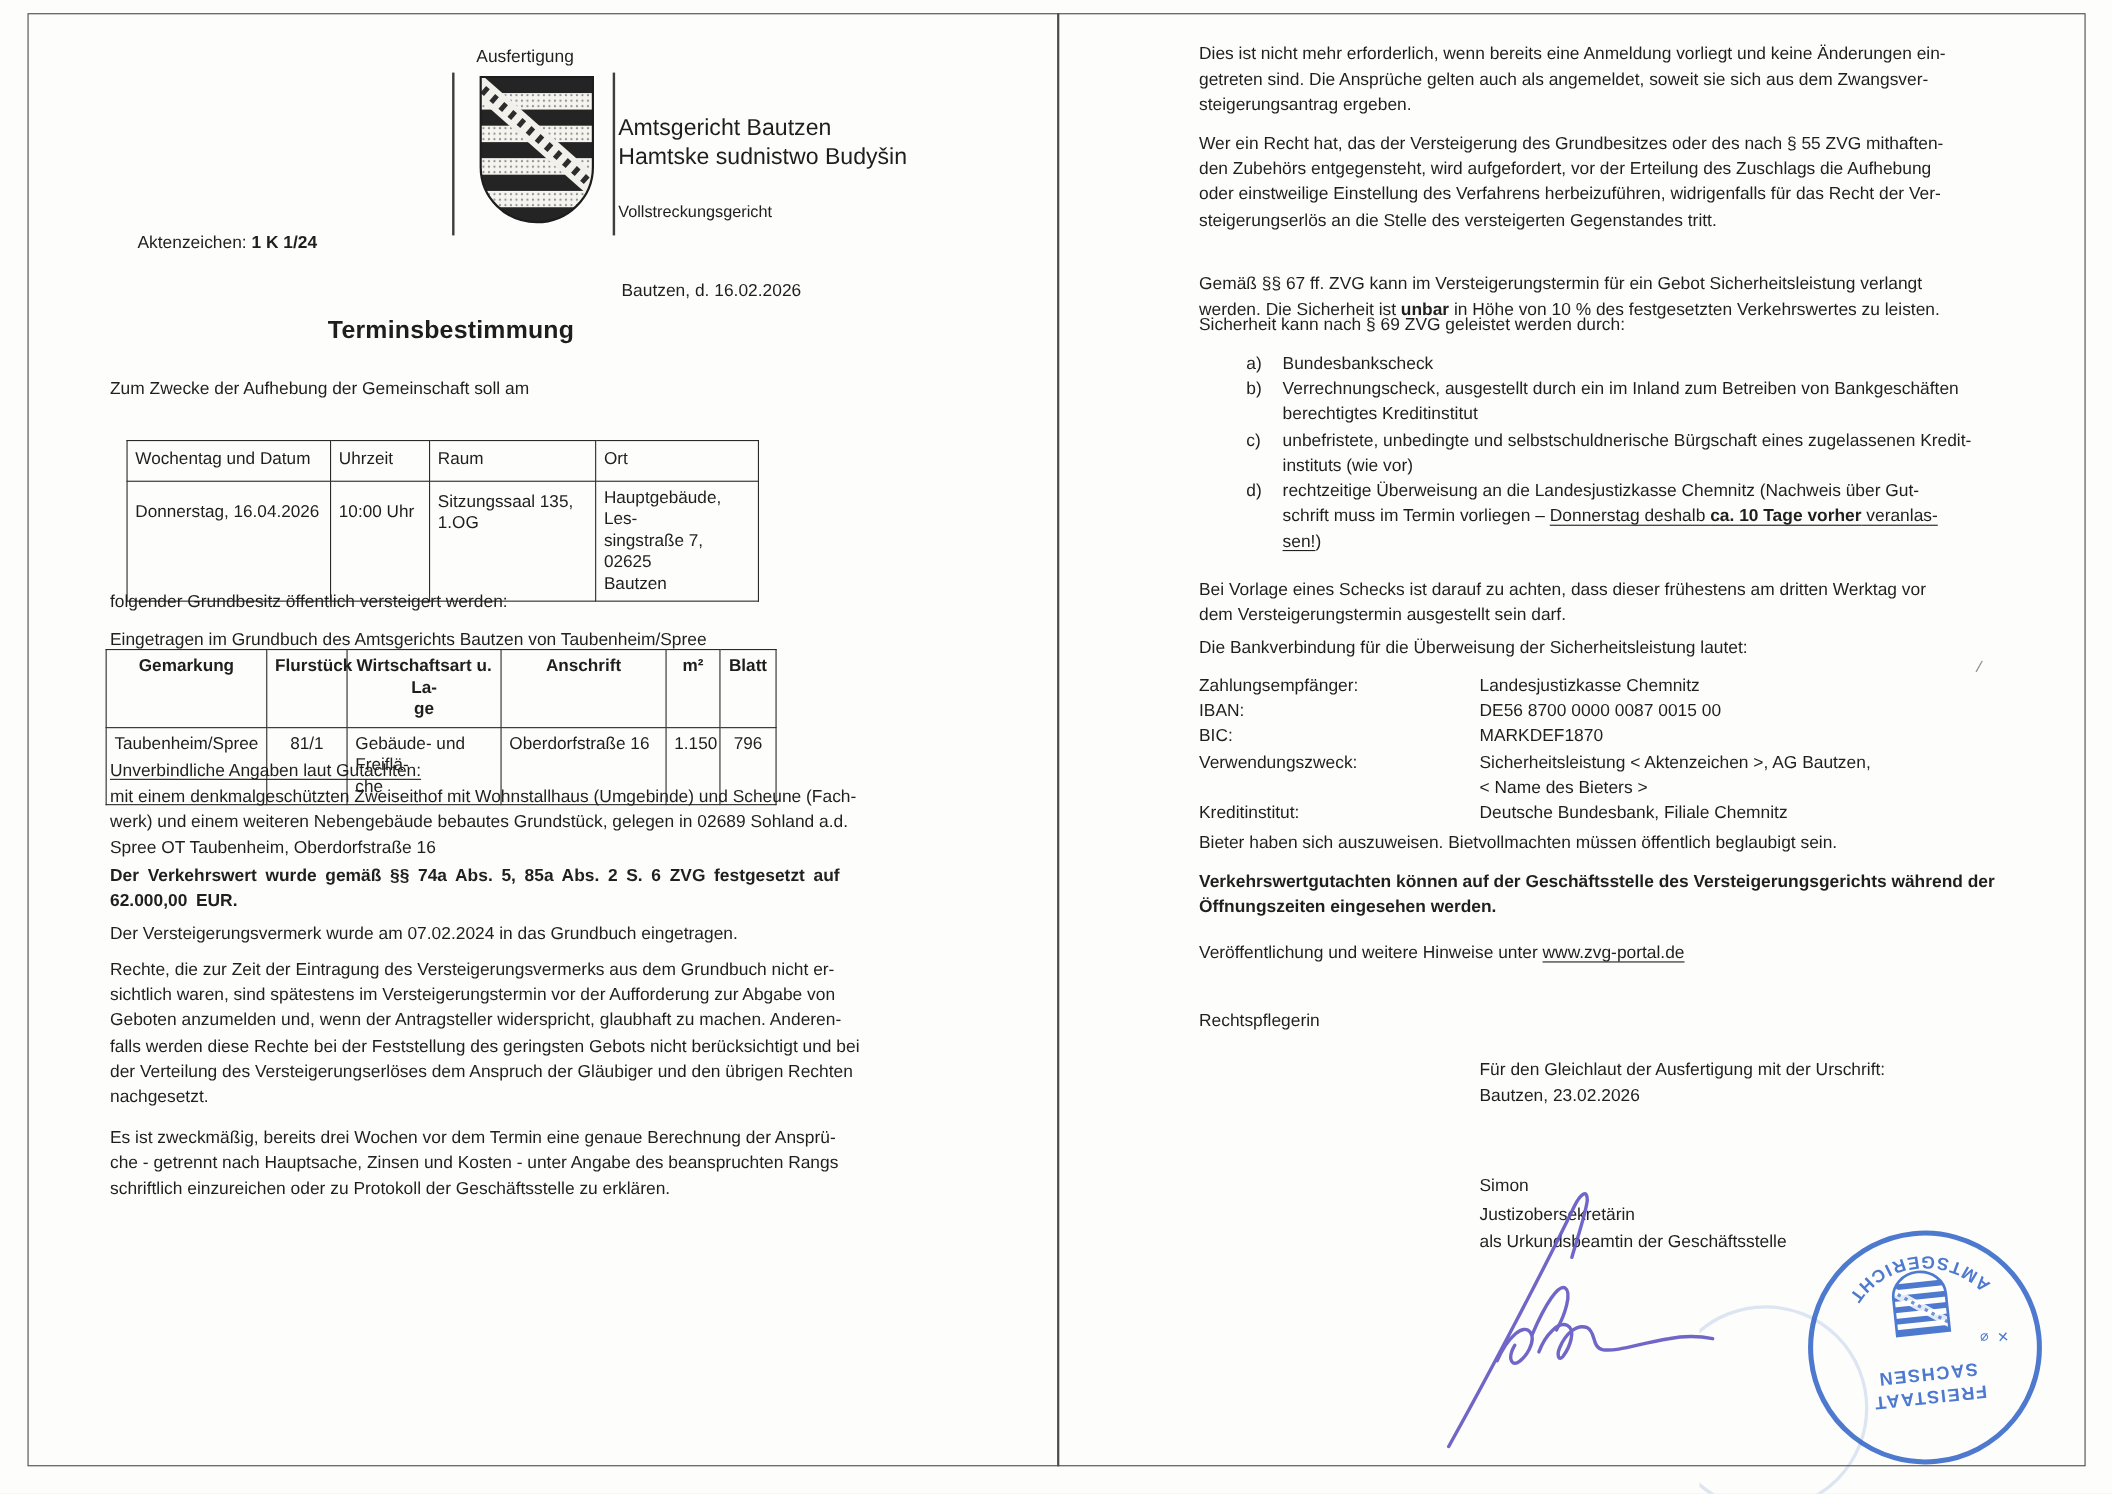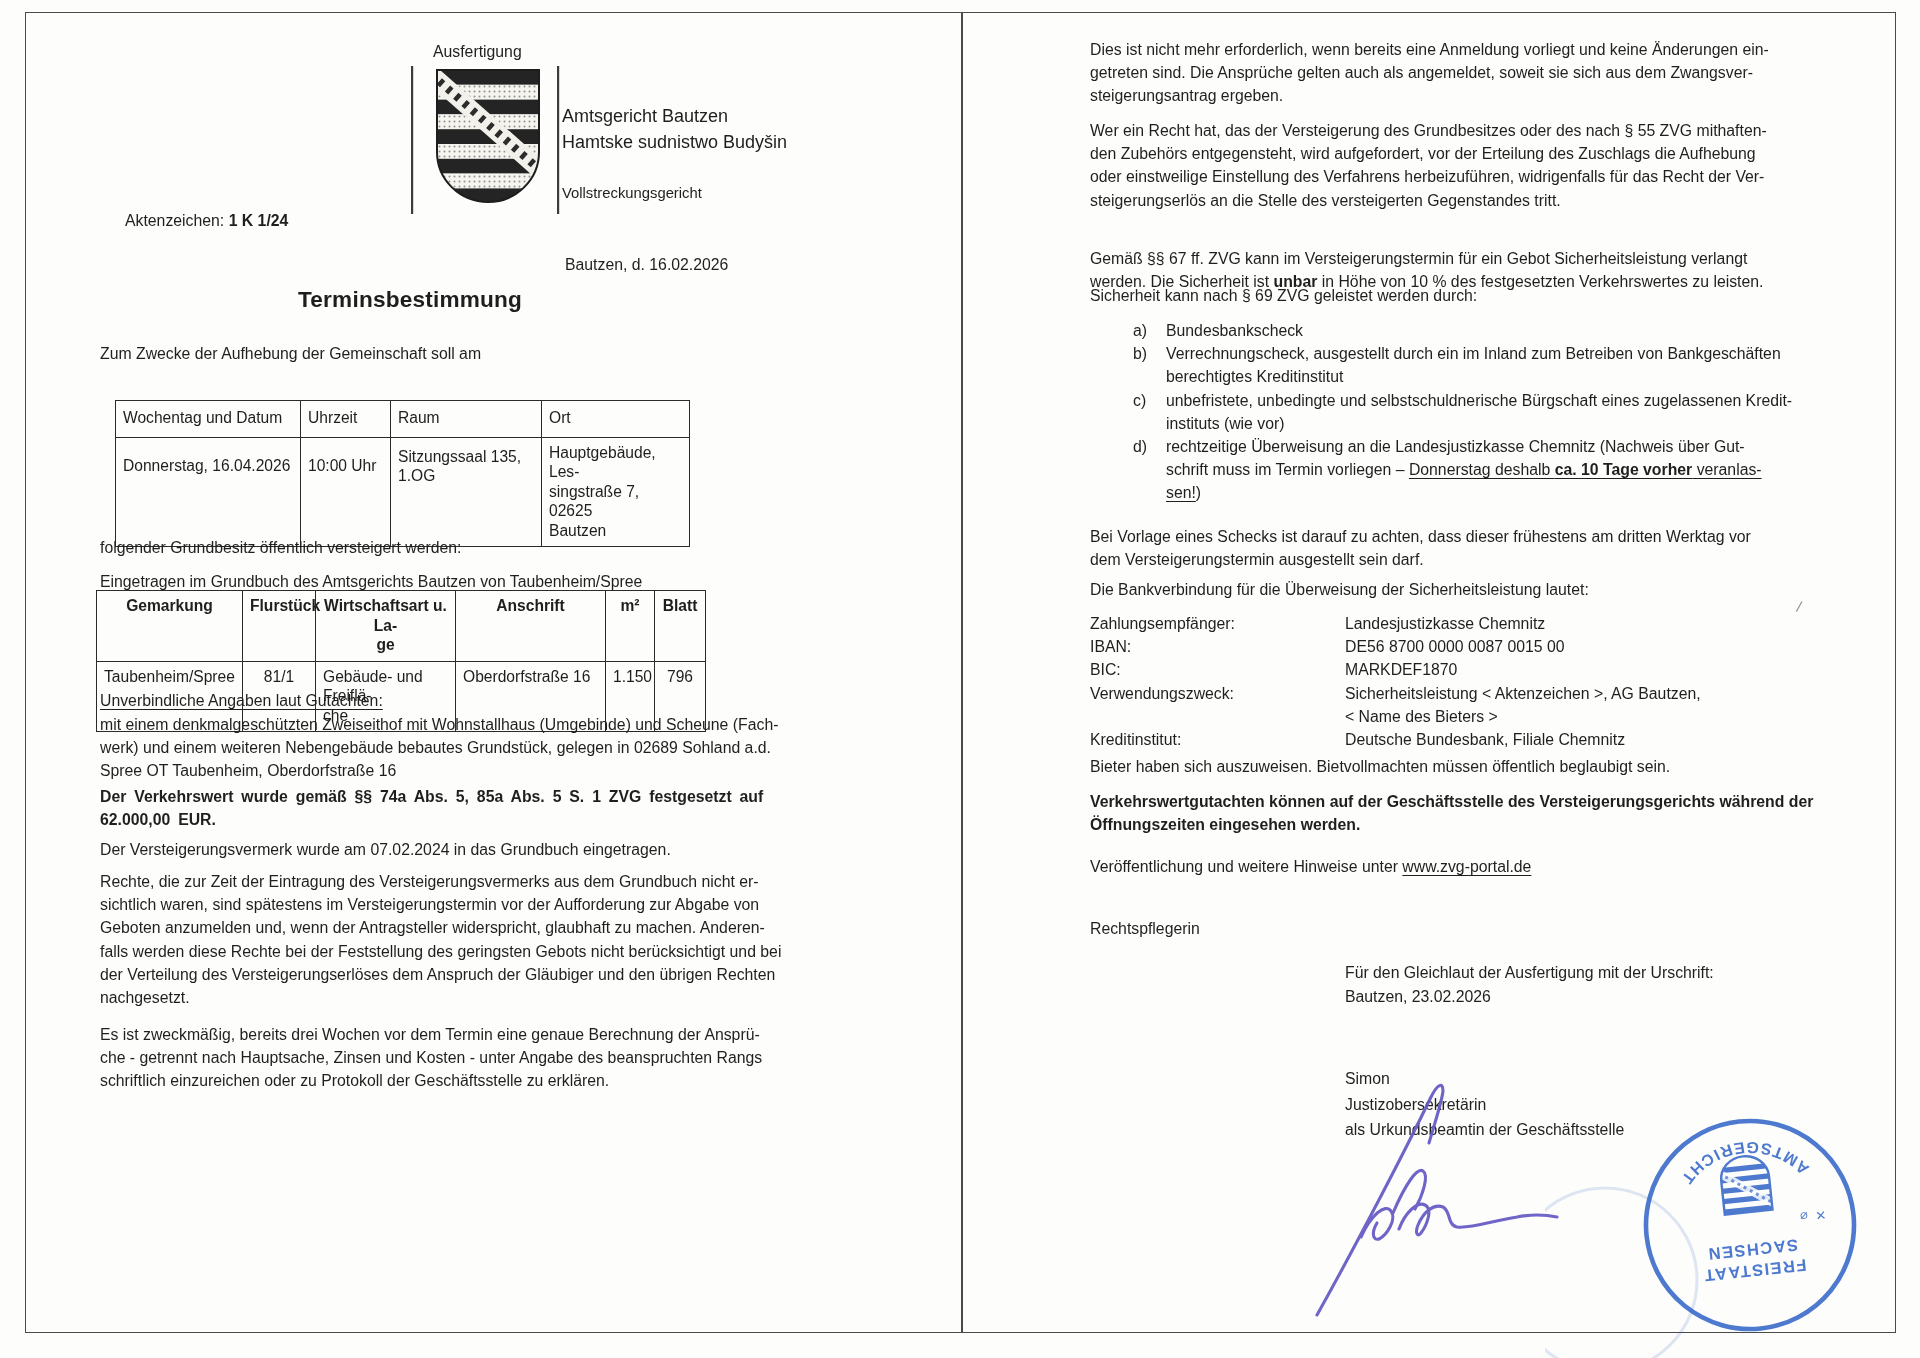--- a/index.html
+++ b/index.html
@@ -8,21 +8,21 @@
   .canvas{position:absolute;left:25px;top:12px;width:1871px;height:1321px;padding-left:40px;}
   .frame{position:absolute;left:25px;top:12px;width:1871px;height:1321px;
          border:1.6px solid #4a4a4a;box-sizing:border-box;}
   .divider{position:absolute;left:961px;top:12px;width:1.7px;height:1321px;background:#4a4a4a;}
   .abs{position:absolute;}
   .body-text{font-size:15.8px;line-height:23.2px;color:#1f1f1f;}
   .ml{white-space:pre-line;}
   .bold{font-weight:bold;}
   .ul{text-decoration:underline;text-underline-offset:2.5px;}
   .small{font-size:14.8px;}
-  .court-name{font-size:18px;line-height:25.5px;}
+  .court-name{font-size:21px;line-height:25.5px;}
   .doc-title{font-size:22.6px;font-weight:bold;letter-spacing:.2px;text-align:center;}
   table{border-collapse:collapse;table-layout:fixed;}
   td{border:1.8px solid #2a2a2a;font-size:15.6px;line-height:19.5px;
      padding:5px 7px 6px;vertical-align:top;white-space:pre-line;}
   .t1 .hrow td{padding:7px 7px 9px;}
   .t2 .hrow td{font-weight:bold;text-align:center;}
   .tc{text-align:center;}
   .opt{display:flex;}
   .opt .marker{width:33px;flex:none;}
   .opt .opt-text{flex:1;}
@@ -146,21 +146,21 @@
         <td class="tc">796</td>
       </tr>
     </tbody>
       </table>
 
     <div class="abs body-text ul" style="left:75px;top:677px;">Unverbindliche Angaben laut Gutachten:</div>
     <div class="abs body-text ml" style="left:75px;top:701px;width:775px;">mit einem denkmalgeschützten Zweiseithof mit Wohnstallhaus (Umgebinde) und Scheune (Fach-
 werk) und einem weiteren Nebengebäude bebautes Grundstück, gelegen in 02689 Sohland a.d.
 Spree OT Taubenheim, Oberdorfstraße 16</div>
 
-    <div class="abs body-text ml bold" style="left:75px;top:773px;width:775px;word-spacing:3.5px;">Der Verkehrswert wurde gemäß §§ 74a Abs. 5, 85a Abs. 5 S. 1 ZVG festgesetzt auf
+    <div class="abs body-text ml bold" style="left:75px;top:773px;width:775px;word-spacing:3.5px;">Der Verkehrswert wurde gemäß §§ 74a Abs. 5, 85a Abs. 2 S. 6 ZVG festgesetzt auf
 62.000,00 EUR.</div>
 
     <div class="abs body-text" style="left:75px;top:826px;">Der Versteigerungsvermerk wurde am 07.02.2024 in das Grundbuch eingetragen.</div>
 
     <div class="abs body-text ml" style="left:75px;top:858px;width:780px;">Rechte, die zur Zeit der Eintragung des Versteigerungsvermerks aus dem Grundbuch nicht er-
 sichtlich waren, sind spätestens im Versteigerungstermin vor der Aufforderung zur Abgabe von
 Geboten anzumelden und, wenn der Antragsteller widerspricht, glaubhaft zu machen. Anderen-
 falls werden diese Rechte bei der Feststellung des geringsten Gebots nicht berücksichtigt und bei
 der Verteilung des Versteigerungserlöses dem Anspruch der Gläubiger und den übrigen Rechten
 nachgesetzt.</div>

